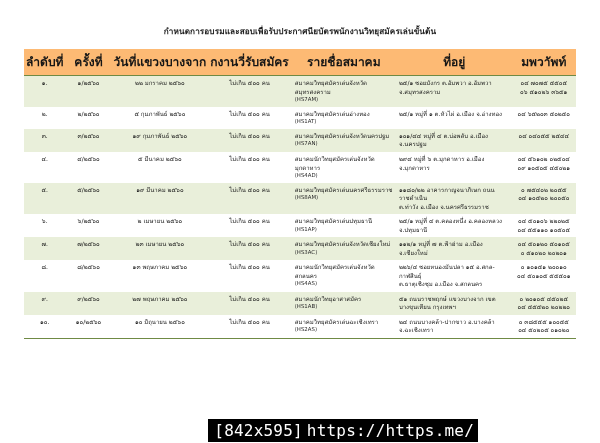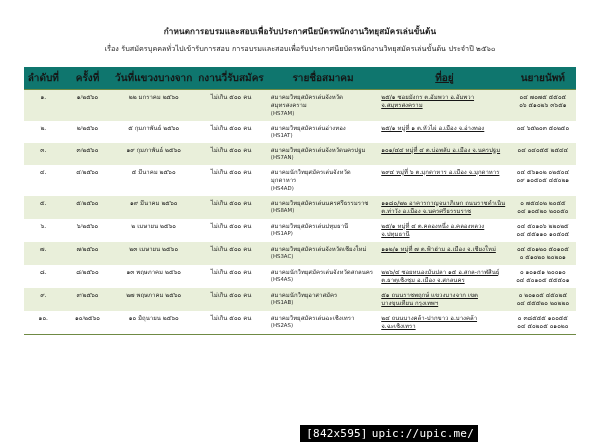--- a/index.html
+++ b/index.html
@@ -42,87 +42,86 @@
   }
 
   table.sched {
     margin-top: 12px;
     width: 100%;
     border-collapse: collapse;
     font-size: 6.0px;
     color: #161616;
   }
   table.sched thead th {
-    font-size: 10px;
+    font-size: 12px;
     font-weight: bold;
     padding: 3px 2px 4px 2px;
     border-bottom: 1.1px solid #6f8a44;
     text-align: center;
     vertical-align: bottom;
-    background: #0f766e;
+    background: #fdba74;
     white-space: nowrap;
   }
   table.sched tbody td {
     padding: 3px 2px 3px 2px;
     vertical-align: top;
     line-height: 1.42;
   }
   table.sched tbody tr.odd td { background: #e9efda; }
   table.sched tbody tr.even td { background: #ffffff; }
   table.sched tbody tr:last-child td { border-bottom: 1.1px solid #6f8a44; }
 
   .c-no    { width: 7%;  text-align: center; }
-  .c-times { width: 9%;  text-align: center; font-family: Liberation Serif, serif; }
+  .c-times { width: 9%;  text-align: center; }
   .c-date  { width: 15%; text-align: center; }
   .c-quota { width: 13%; text-align: center; }
   .c-club  { width: 20%; text-align: left; padding-left: 4px !important; }
-  .c-addr  { width: 24%; text-align: left; padding-left: 4px !important; text-decoration: underline; }
+  .c-addr  { width: 24%; text-align: left; padding-left: 4px !important; }
   .c-tel   { width: 12%; text-align: center; }
 
   .callsign { display: block; font-size: 5.4px; color: #2b2b2b; }
   .telline  { display: block; white-space: nowrap; }
   .addrline { display: block; }
 
   .watermark {
     position: absolute;
     right: 2px; bottom: 1px;
     display: flex;
     align-items: center;
     font-family: "DejaVu Sans Mono", "Liberation Mono", monospace;
-    font-size: 11px;
+    font-size: 16px;
     color: #ffffff;
     background: #000000;
     padding: 2px 4px 2px 6px;
     letter-spacing: 0.2px;
     white-space: nowrap;
   }
   .watermark .dims { margin-right: 4px; }
 </style>
 </head>
 <body>
 
 <div id="page">
 
   <div class="doc">
 
     <div class="hdr">
       <div class="line-title">กำหนดการอบรมและสอบเพื่อรับประกาศนียบัตรพนักงานวิทยุสมัครเล่นขั้นต้น</div>
-      <div class="line">เรื่อง รับสมัครบุคคลทั่วไปเข้ารับการสอบ การอบรมและสอบเพื่อรับประกาศนียบัตรพนักงานวิทยุสมัครเล่นขั้นต้น ประจำปี ๒๕๖๐</div>
     </div>
 
     <table class="sched">
       <thead>
         <tr>
           <th class="c-no">ลำดับที่</th>
           <th class="c-times">ครั้งที่</th>
           <th class="c-date">วันที่แขวงบางจาก</th>
           <th class="c-quota">กงานวี่รับสมัคร</th>
           <th class="c-club">รายชื่อสมาคม</th>
           <th class="c-addr">ที่อยู่</th>
-          <th class="c-tel">นยายนัพท์</th>
+          <th class="c-tel">มพวาัพท์</th>
         </tr>
       </thead>
       <tbody id="table-body">
           <tr class="odd">
             <td class="c-no">๑.</td>
             <td class="c-times">๑/๒๕๖๐</td>
             <td class="c-date">๒๒ มกราคม ๒๕๖๐</td>
             <td class="c-quota">ไม่เกิน ๕๐๐ คน</td>
             <td class="c-club"><span>สมาคมวิทยุสมัครเล่นจังหวัดสมุทรสงคราม</span><span class="callsign">(HS7AM)</span></td>
             <td class="c-addr">
@@ -259,16 +258,16 @@
               <span class="telline">๐๔ ๕๐๒๐๕ ๐๑๐๒๐</span>
             </td>
           </tr>
         </tbody>
     </table>
 
   </div>
 
   <div class="watermark">
     <span class="dims">[842x595]</span>
-    <span>upic://upic.me/</span>
+    <span>https://https.me/</span>
   </div>
 
 </div>
 
 </body></html>

